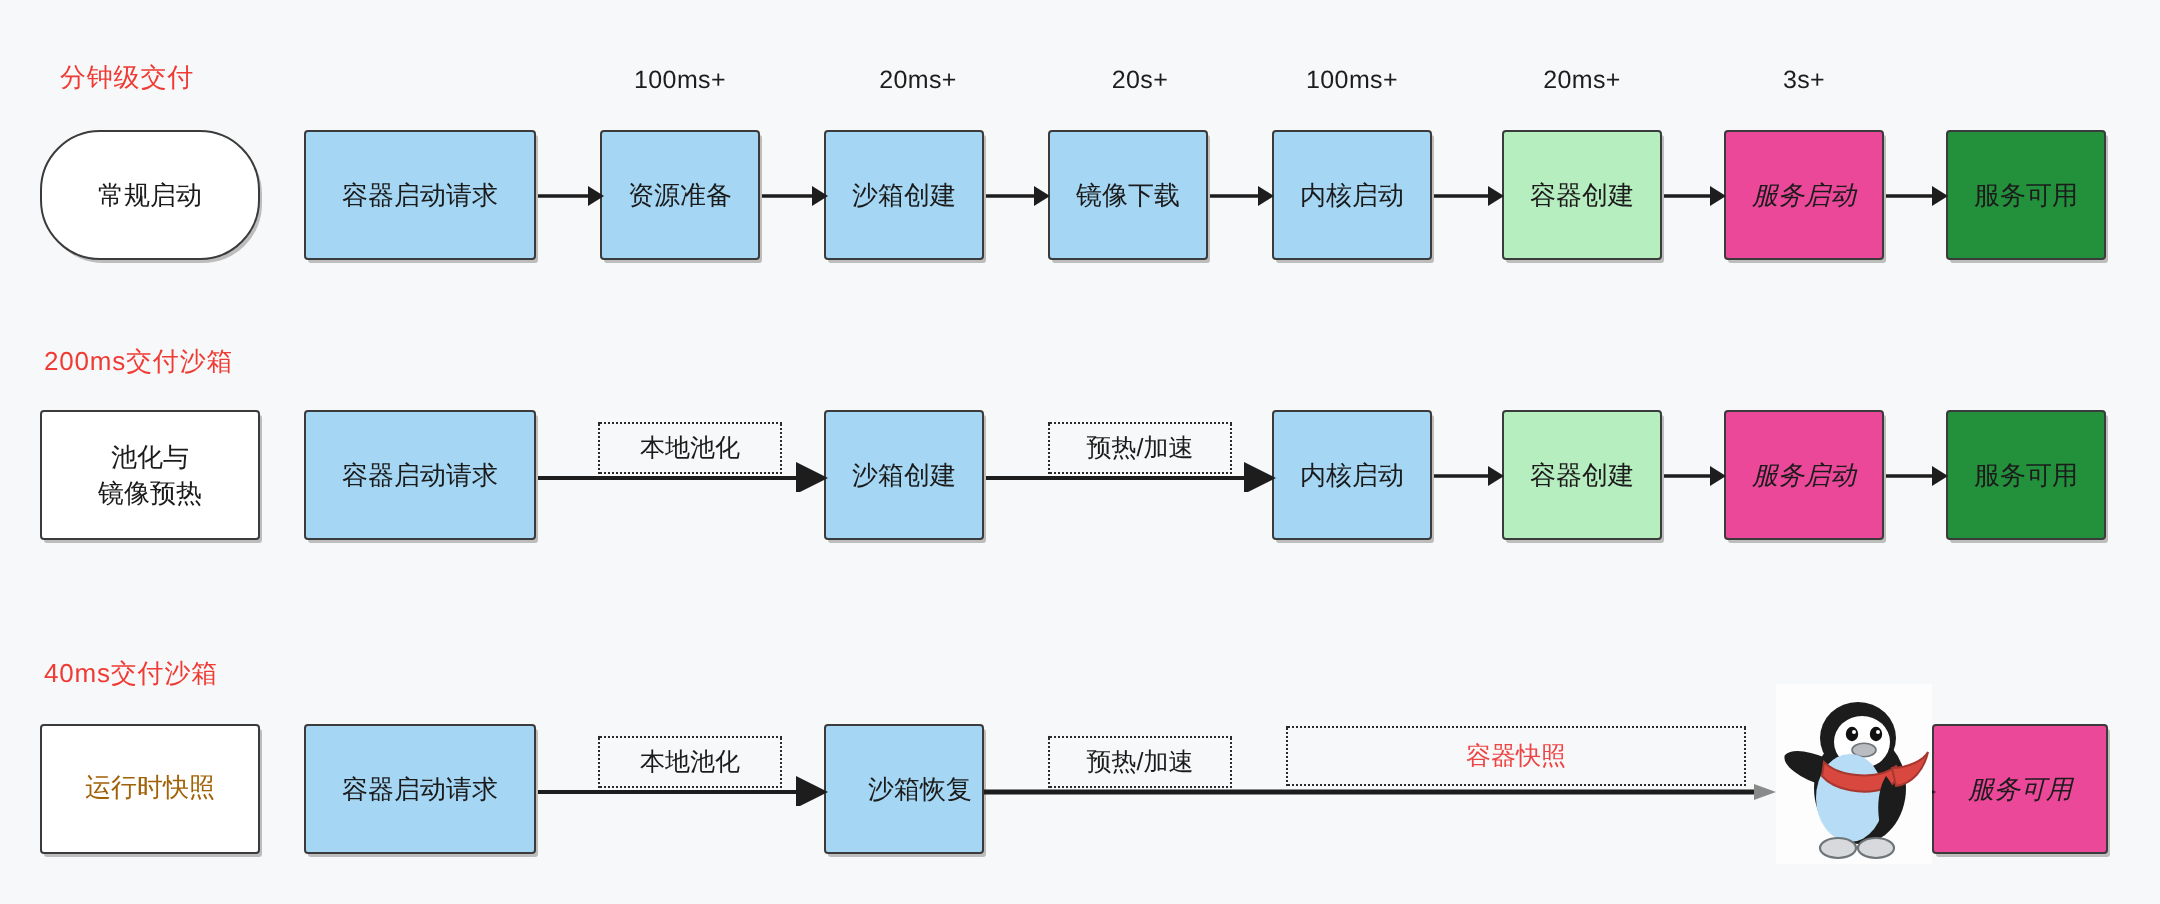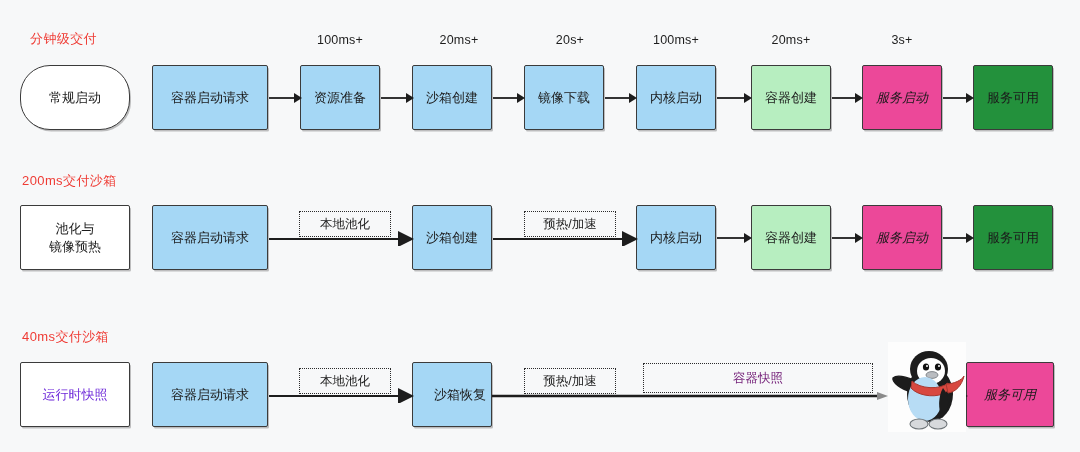--- a/index.html
+++ b/index.html
@@ -35,21 +35,21 @@
     line-height:1.35;
     box-shadow:1.5px 2px 0 -0.5px rgba(80,80,80,.35);
     white-space:nowrap;
   }
   .node.white{background:#ffffff;}
   .node.blue{background:#a5d7f5;}
   .node.lightgreen{background:#b7eec0;}
   .node.green{background:#ec4899;font-style:italic;}
   .node.darkgreen{background:#23913c;}
   .node.two-line{white-space:normal;}
-  .node .txt-blue{color:#6d28d9;}
+  .node .txt-blue{color:#a16207;font-family:Liberation Mono, monospace;}
 
   
   .timing{
     font-size:12.5px;
     color:#1d1d1d;
     text-align:center;
     white-space:nowrap;
     letter-spacing:.2px;
   }
 
@@ -57,21 +57,21 @@
   .chip{
     border:1.6px dotted #2b2b2b;
     background:transparent;
     display:flex;
     align-items:center;
     justify-content:center;
     font-size:12.5px;
     color:#1b1b1b;
     white-space:nowrap;
   }
-  .chip.wide{color:#701a75;}
+  .chip.wide{color:#ef4444;}
 
   
   .arrow{display:block;}
 
   
   .penguin{background:#fdfdfd;}
 </style>
 </head>
 <body>
 

